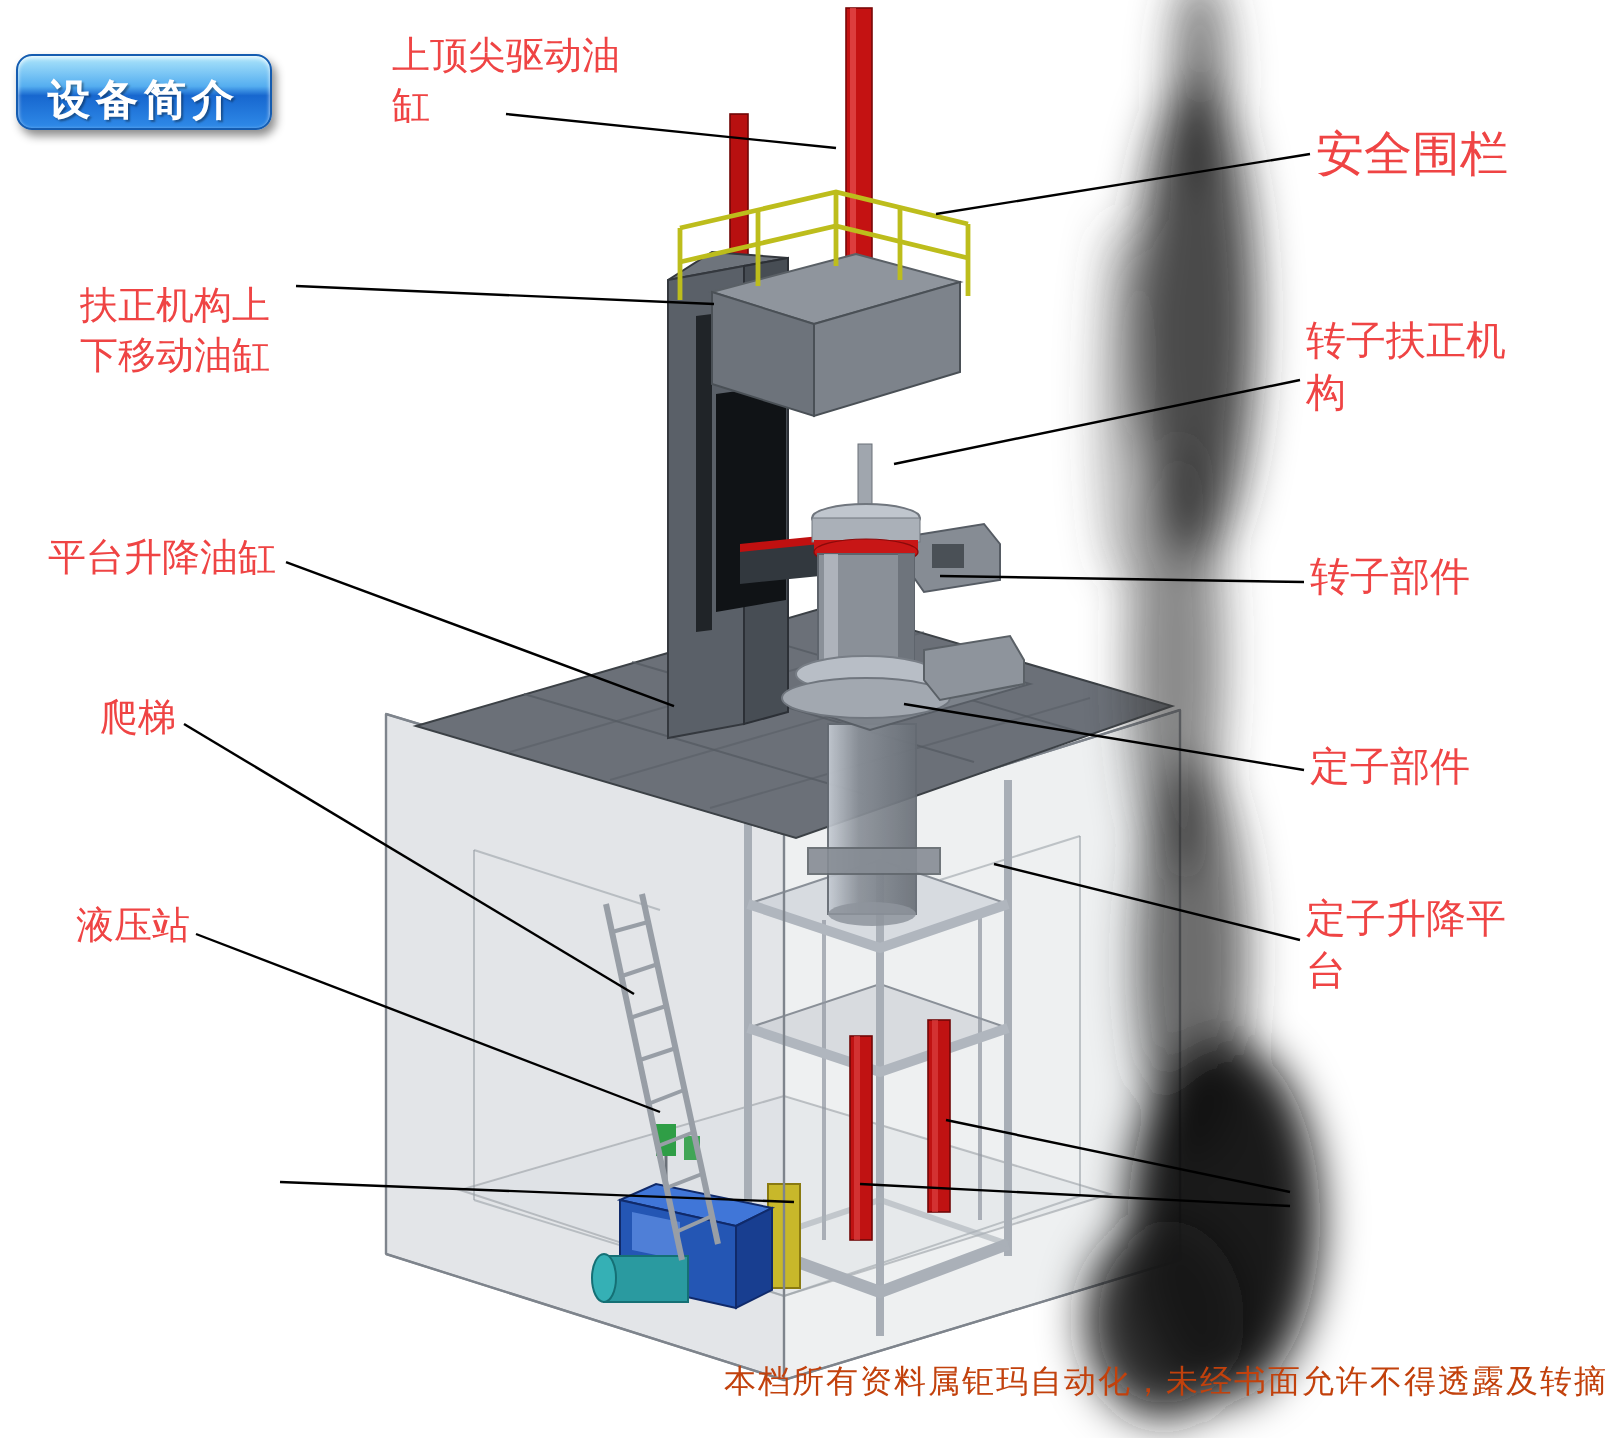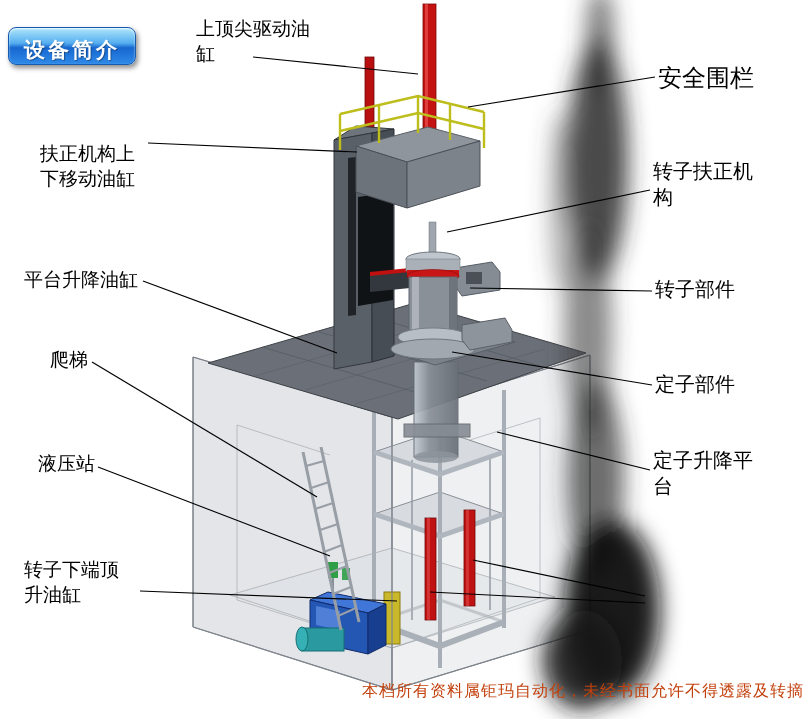--- a/index.html
+++ b/index.html
@@ -10,21 +10,21 @@
   .badge {
     position:absolute; left:8px; top:27px; width:128px; height:38px;
     border-radius:8px; border:1px solid #155cb0;
     background:linear-gradient(180deg,#aee6fb 0%, #55aef0 42%, #1767cf 55%, #2f8ae8 100%);
     display:flex; align-items:flex-end; justify-content:center;
     color:#ffffff; font-size:21px; font-weight:bold; letter-spacing:3px;
     box-shadow:2px 3px 5px rgba(0,0,0,.45), inset 0 1px 2px rgba(255,255,255,.85);
     text-shadow:1px 1px 1px rgba(0,0,0,.35);
   }
 
-  .lbl { position:absolute; font-size:19px; line-height:1.32; color:#000000; }
+  .lbl { position:absolute; font-size:19px; line-height:1.32; color:#ef4444; }
   .nowrap { white-space:nowrap; }
   .l1  { left:196px; top:16px;  width:128px; }
   .l2  { left:658px; top:62px;  font-size:24px; }
   .l3  { left:40px;  top:112px; width:102px;margin-top:29px; }
   .l4  { left:653px; top:158px; width:108px; font-size:20px; }
   .l5  { left:24px;  top:267px; }
   .l6  { left:655px; top:276px; font-size:20px;text-align:center; }
   .l7  { left:50px;  top:347px; }
   .l8  { left:655px; top:371px; font-size:20px;text-align:center; }
   .l9  { left:38px;  top:451px; }
@@ -228,16 +228,15 @@
   <div class="lbl l1">上顶尖驱动油缸</div>
   <div class="lbl l2 nowrap">安全围栏</div>
   <div class="lbl l3">扶正机构上下移动油缸</div>
   <div class="lbl l4">转子扶正机构</div>
   <div class="lbl l5 nowrap">平台升降油缸</div>
   <div class="lbl l6 nowrap">转子部件</div>
   <div class="lbl l7 nowrap">爬梯</div>
   <div class="lbl l8 nowrap">定子部件</div>
   <div class="lbl l9 nowrap">液压站</div>
   <div class="lbl l10">定子升降平台</div>
-  <div class="lbl l11">转子下端顶升油缸</div>
 
   <div class="watermark">本档所有资料属钜玛自动化，未经书面允许不得透露及转摘</div>
 </div>
 
 </body></html>

